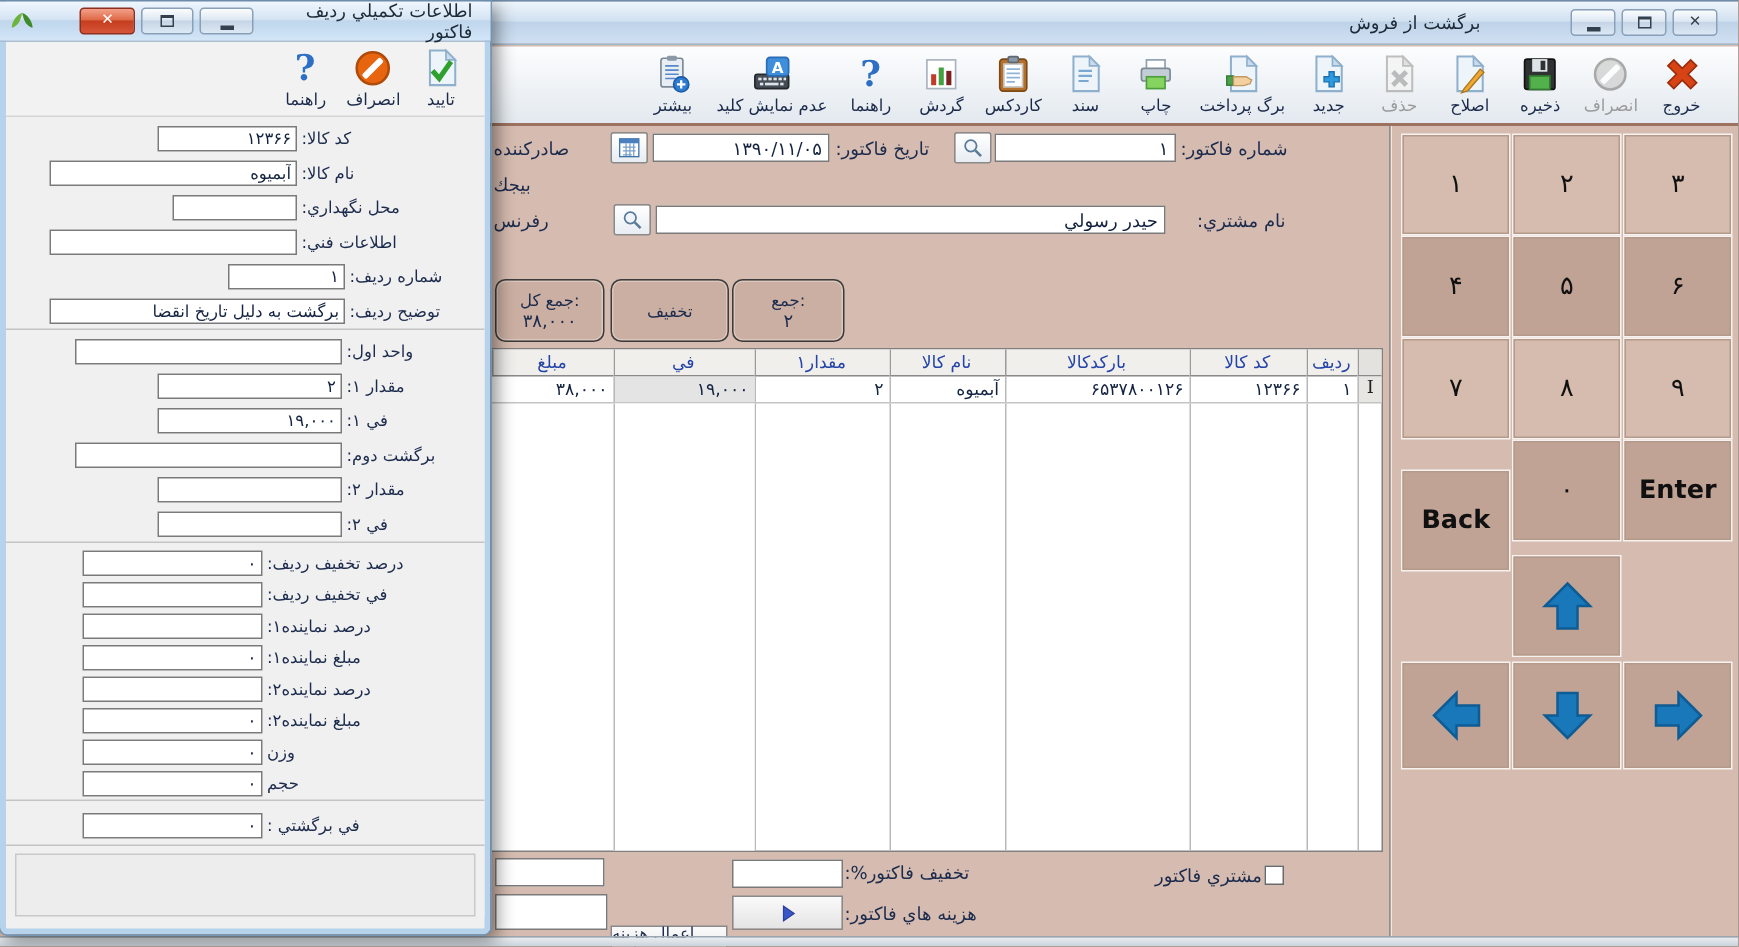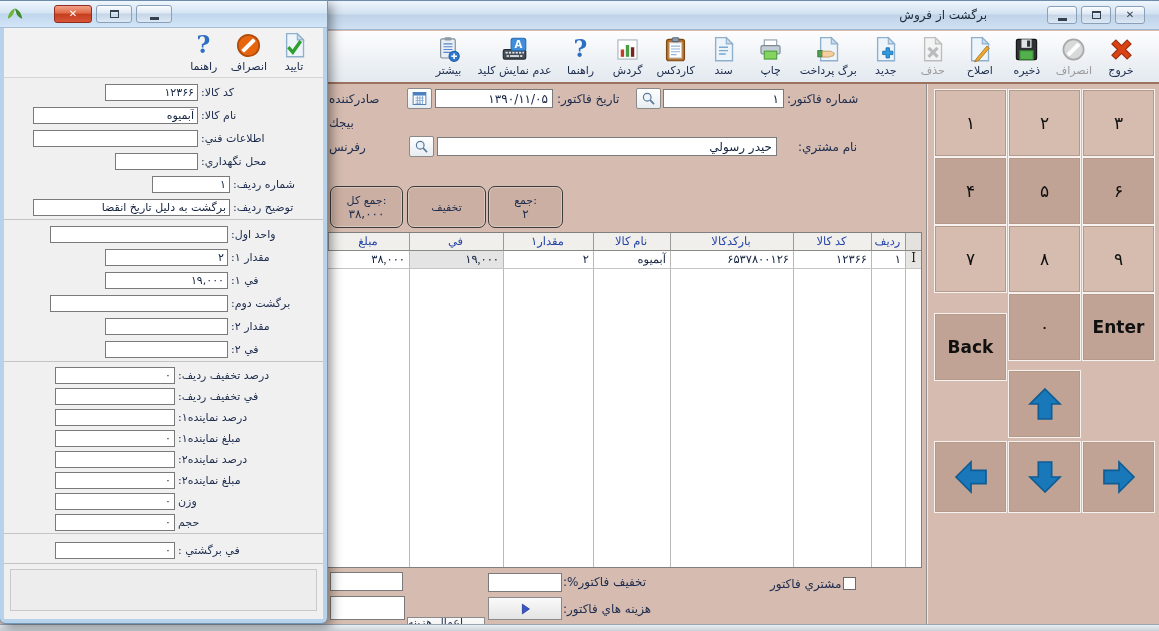--- a/index.html
+++ b/index.html
@@ -46,21 +46,21 @@
   .sumbox { position:absolute; top:102px; height:42px; background:#cbafa2; border:1px solid #3c3c3c; border-radius:7px;
     display:flex; flex-direction:column; align-items:center; justify-content:center; color:#1c2b4d; box-shadow:inset 0 0 0 1px rgba(255,255,255,.3); }
   .sumbox .sl { font-size:11px; } .sumbox .sv { font-size:12px; }
 
   
   .grid { position:absolute; left:327px; top:148px; width:595px; height:336px; background:#fff; border:1px solid #808080; display:flex; flex-direction:column; }
   .g-row { display:flex; direction:rtl; }
   .g-row.g-head { height:18px; }
   .g-row.g-data { height:18px; border-bottom:1px solid #c4c4c4; }
   .g-row.g-fill { flex:1; }
-  .gc { border-left:1px solid #b9b9b9; font-size:11.5px; overflow:hidden; white-space:nowrap; padding:1px 4px 0 2px; direction:rtl;font-family:Liberation Serif, serif; }
+  .gc { border-left:1px solid #b9b9b9; font-size:11.5px; overflow:hidden; white-space:nowrap; padding:1px 4px 0 2px; direction:rtl; }
   .gc:last-child { border-left:none; }
   .g-head .gc { background:#f1efec; color:#2444a8; border-bottom:1px solid #8a8a8a; text-align:center; border-left:1px solid #9a9a9a; }
   .g-data .gc { color:#13233f; text-align:right; }
   .c-sel{ width:16px; padding:0; } .c-radif{ width:34px; } .c-code{ width:78px; } .c-barcode{ width:123px; }
   .c-name{ width:77px; } .c-qty{ width:90px; } .c-fee{ width:94px; } .c-amt{ flex:1; }
   .g-head .c-sel { background:#e4e2de; }
   .g-data .c-sel { background:#e8e6e2; text-align:center; font-family:"DejaVu Serif",serif; font-size:12px; color:#222; padding:0; }
   .g-data .c-fee { background:#e4e4e4; }
 
   
@@ -396,20 +396,21 @@
       <span class="spacer"></span>
       <div class="wbtn red" style="width:38px">
           <span class="glyph-x">✕</span>
         </div>
       <div class="wbtn" style="width:36px">
           <span class="glyph-max"></span>
         </div>
       <div class="wbtn" style="width:36px">
           <span class="glyph-min"></span>
         </div>
+      <span class="dtitle">اطلاعات تكميلي رديف فاكتور</span>
     </div>
 
     <div class="dtoolbar">
       <div class="titem">
         <svg class="ic" viewBox="0 0 24 24">
             <use href="#paper"></use>
             <path d="M6.5 13.5l4 4.5 7-10" stroke="#2ea02e" stroke-width="3" fill="none"></path>
           </svg>
         <span class="tlabel">تاييد</span>
       </div>
@@ -431,27 +432,27 @@
     <div class="dfields">
       <div class="dgroup">
         <div class="drow pl101">
             <input class="din w93" value="۱۲۳۶۶" style="">
             <span class="dlabel">کد کالا:</span>
           </div>
         <div class="drow pl29">
             <input class="din w165" value="آبميوه" style="">
             <span class="dlabel">نام کالا:</span>
           </div>
+        <div class="drow pl111">
+            <input class="din w83" value="" style="">
+            <span class="dlabel">محل نگهداري:</span>
+          </div>
         <div class="drow pl29">
             <input class="din w165" value="" style="">
             <span class="dlabel">اطلاعات فني:</span>
-          </div>
-        <div class="drow pl111">
-            <input class="din w83" value="" style="">
-            <span class="dlabel">محل نگهداري:</span>
           </div>
         <div class="drow pl148">
             <input class="din w78" value="۱" style="">
             <span class="dlabel">شماره رديف:</span>
           </div>
         <div class="drow pl29">
             <input class="din w197" value="برگشت به دليل تاريخ انقضا" style="">
             <span class="dlabel">توضيح رديف:</span>
           </div>
       </div>

